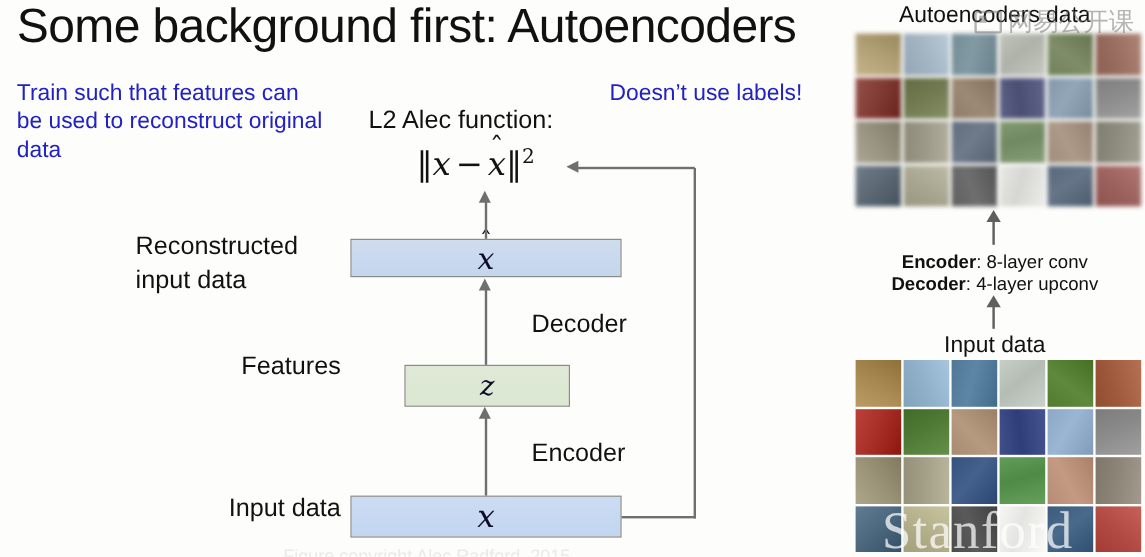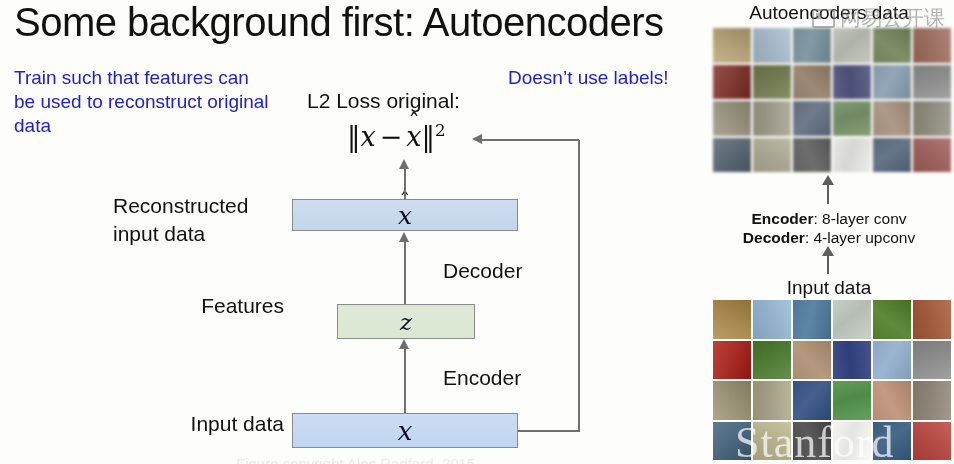--- a/index.html
+++ b/index.html
@@ -206,21 +206,21 @@
 </head>
 <body>
 
 <div id="slide">
 
   <div class="title">Some background first: Autoencoders</div>
 
   <div class="blue-note" id="note-train">Train such that features can be used to reconstruct original data</div>
   <div class="blue-note" id="note-labels">Doesn’t use labels!</div>
 
-  <div class="caption" id="cap-l2">L2 Loss original:</div>
+  <div class="caption" id="cap-l2">L2 Alec function:</div>
 
   <div class="formula">
     <span class="nonit">‖</span><span>x</span><span class="nonit" style="padding:0 4px;">−</span><span class="hatwrap"><span class="hat">ˆ</span><span>x</span></span><span class="nonit">‖</span><sup>2</sup>
   </div>
 
   <div class="caption" id="cap-recon">Reconstructed input data</div>
   <div class="caption" id="cap-features">Features</div>
   <div class="caption" id="cap-inputdata">Input data</div>
   <div class="caption" id="cap-decoder">Decoder</div>
   <div class="caption" id="cap-encoder">Encoder</div>

